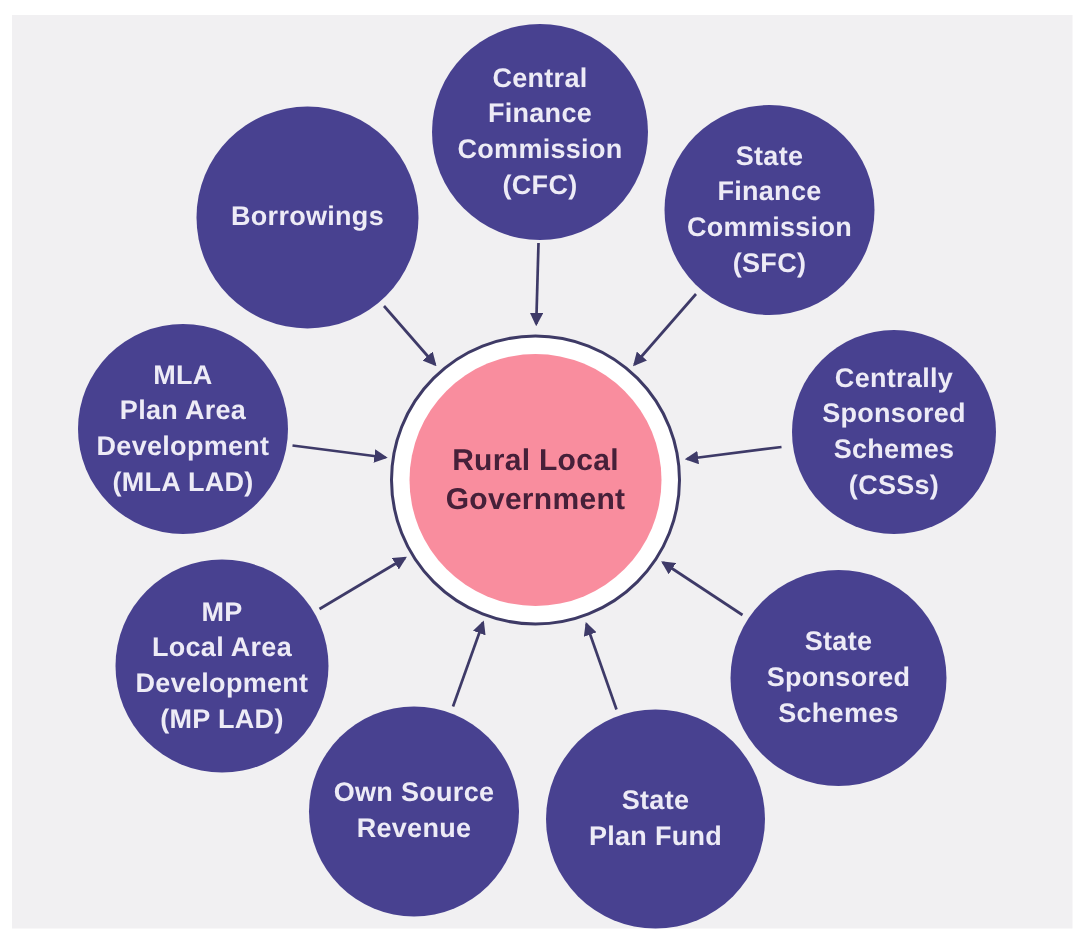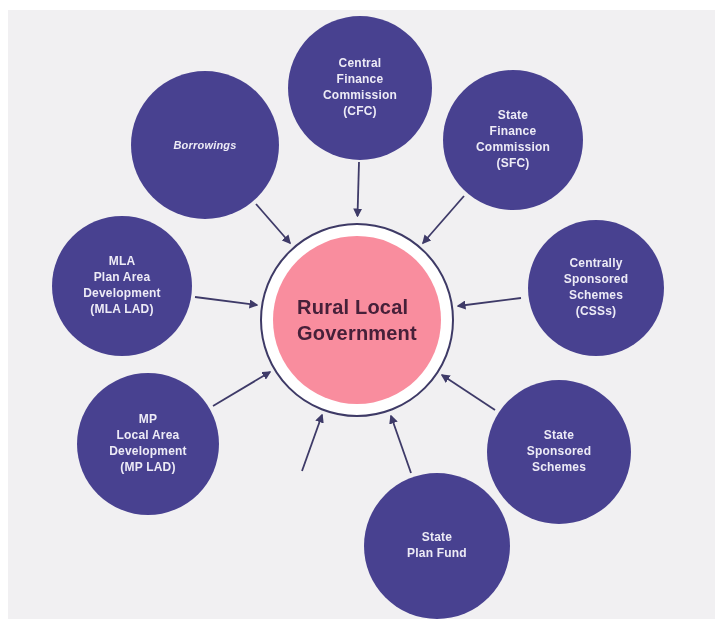--- a/index.html
+++ b/index.html
@@ -30,25 +30,25 @@
     position: absolute;
     border-radius: 50%;
     background: var(--node_fill, #484190);
     color: var(--node_text, #EDEBF6);
     display: flex;
     align-items: center;
     justify-content: center;
     text-align: center;
     white-space: pre-line;
     font-weight: 600;
-    font-size: 12px;
+    font-size: 18px;
     line-height: 1.32;
     letter-spacing: 0.2px;
   }
-  #node-borrowings { left: 131px; top: 71px;  width: 148px; height: 148px; font-size: 11px; font-style: italic; }
+  #node-borrowings { left: 131px; top: 71px;  width: 148px; height: 148px; font-size: 18px; }
   #node-cfc        { left: 288px; top: 16px;  width: 144px; height: 144px; }
   #node-sfc        { left: 443px; top: 70px;  width: 140px; height: 140px; }
   #node-csss       { left: 528px; top: 220px; width: 136px; height: 136px; }
   #node-state-sponsored { left: 487px; top: 380px; width: 144px; height: 144px; }
   #node-state-plan { left: 364px; top: 473px; width: 146px; height: 146px; }
   #node-own-source { left: 206px; top: 471px; width: 140px; height: 140px; }
   #node-mp-lad     { left: 77px;  top: 373px; width: 142px; height: 142px; }
   #node-mla-lad    { left: 52px;  top: 216px; width: 140px; height: 140px; }
   .center-ring {
     position: absolute;
@@ -58,20 +58,21 @@
     border-radius: 50%;
   }
   .center-core {
     position: absolute;
     left: 11px; top: 11px; right: 11px; bottom: 11px;
     background: var(--center_fill, #F98D9E);
     border-radius: 50%;
     display: flex;
     align-items: center;
     justify-content: center;
+    text-align: center;
     white-space: pre-line;
     color: var(--center_text, #462039);
     font-size: 20px;
     font-weight: 700;
     line-height: 1.3;
     letter-spacing: 0.2px;
   }
 </style>
 </head>
 <body>
@@ -119,20 +120,24 @@
   </div>
   <div class="node" id="node-state-sponsored">
     <span>State
 Sponsored
 Schemes</span>
   </div>
   <div class="node" id="node-state-plan">
     <span>State
 Plan Fund</span>
   </div>
+  <div class="node" id="node-own-source">
+    <span>Own Source
+Revenue</span>
+  </div>
   <div class="node" id="node-mp-lad">
     <span>MP
 Local Area
 Development
 (MP LAD)</span>
   </div>
   <div class="node" id="node-mla-lad">
     <span>MLA
 Plan Area
 Development

